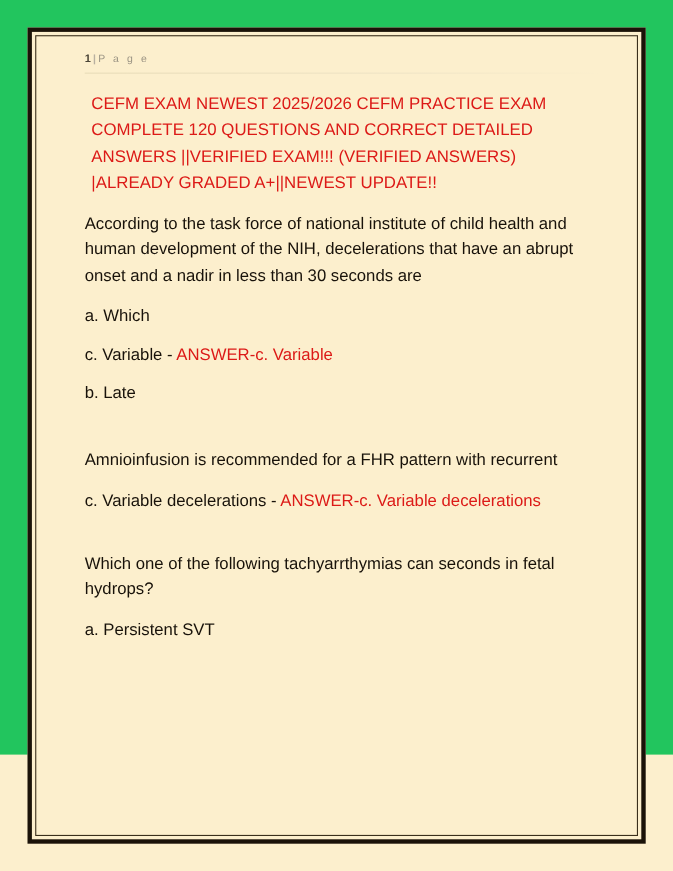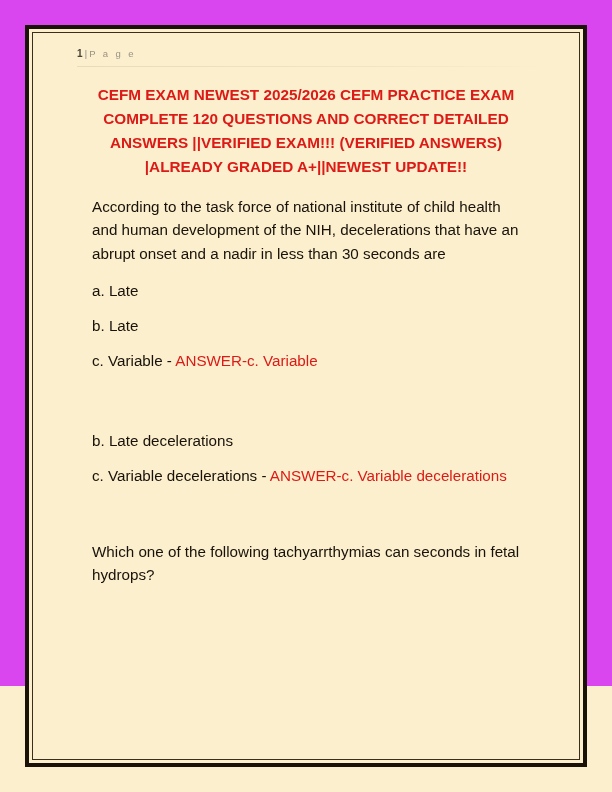--- a/index.html
+++ b/index.html
@@ -10,21 +10,21 @@
     width: 612px;
     height: 792px;
     background: #fcefcd;
     font-family: "Liberation Sans", sans-serif;
     overflow: hidden;
   }
   .page-canvas {
     position: relative;
     width: 612px;
     height: 686px;
-    background: #d946ef;
+    background: #22c55e;
   }
   
   .page-frame {
     position: absolute;
     left: 25px;
     top: 25px;
     width: 562px;
     height: 742px;
     box-sizing: border-box;
     border: 4px solid #1a1208;
@@ -76,30 +76,30 @@
     height: 1px;
     background: linear-gradient(to right, #e8dcb8 0%, #efe4c6 60%, #fcefcd 100%);
     margin-top: 3px;
     margin-bottom: 16px;
     width: 475px;
   }
 
   
   .doc-title {
     color: #dc1a17;
-    font-weight: bold;
+    font-weight: normal;
     font-size: 15.3px;
     line-height: 1.58;
-    text-align: center;
+    text-align: left;
     margin: 0 10px 12px 6px;
   }
 
   
   .q-block {
-    margin: 15px;
+    margin: 0;
   }
   .body-line {
     font-size: 15.2px;
     line-height: 1.57;
     color: #18120a;
     margin: 0 0 11px 0;
   }
   .body-line.stem {
     margin-bottom: 13px;
   }
@@ -123,34 +123,35 @@
 
         <div class="doc-header">
           <span class="pg-num">1</span><span class="pg-sep">|</span><span class="pg-word">P a g e</span>
         </div>
         <div class="header-rule"></div>
 
         <div class="doc-title">CEFM EXAM NEWEST 2025/2026 CEFM PRACTICE EXAM COMPLETE 120 QUESTIONS AND CORRECT DETAILED ANSWERS ||VERIFIED EXAM!!! (VERIFIED ANSWERS) |ALREADY GRADED A+||NEWEST UPDATE!!</div>
 
         <div class="q-block">
           <p class="body-line stem">According to the task force of national institute of child health and human development of the NIH, decelerations that have an abrupt onset and a nadir in less than 30 seconds are</p>
-          <p class="body-line"><span>a. Late</span></p>
+          <p class="body-line"><span>a. Which</span></p>
+          <p class="body-line"><span>c. Variable - </span><span class="ans">ANSWER-c. Variable</span></p>
           <p class="body-line"><span>b. Late</span></p>
-          <p class="body-line"><span>c. Variable - </span><span class="ans">ANSWER-c. Variable</span></p>
         </div>
 
         <div class="gap"></div>
 
         <div class="q-block">
-          <p class="body-line"><span>b. Late decelerations</span></p>
+          <p class="body-line stem">Amnioinfusion is recommended for a FHR pattern with recurrent</p>
           <p class="body-line"><span>c. Variable decelerations - </span><span class="ans">ANSWER-c. Variable decelerations</span></p>
         </div>
 
         <div class="gap-sm"></div>
 
         <div class="q-block">
           <p class="body-line stem">Which one of the following tachyarrthymias can seconds in fetal hydrops?</p>
+          <p class="body-line"><span>a. Persistent SVT</span></p>
         </div>
 
       </div>
     </div>
   </div>
 </div>
 
 </body></html>

